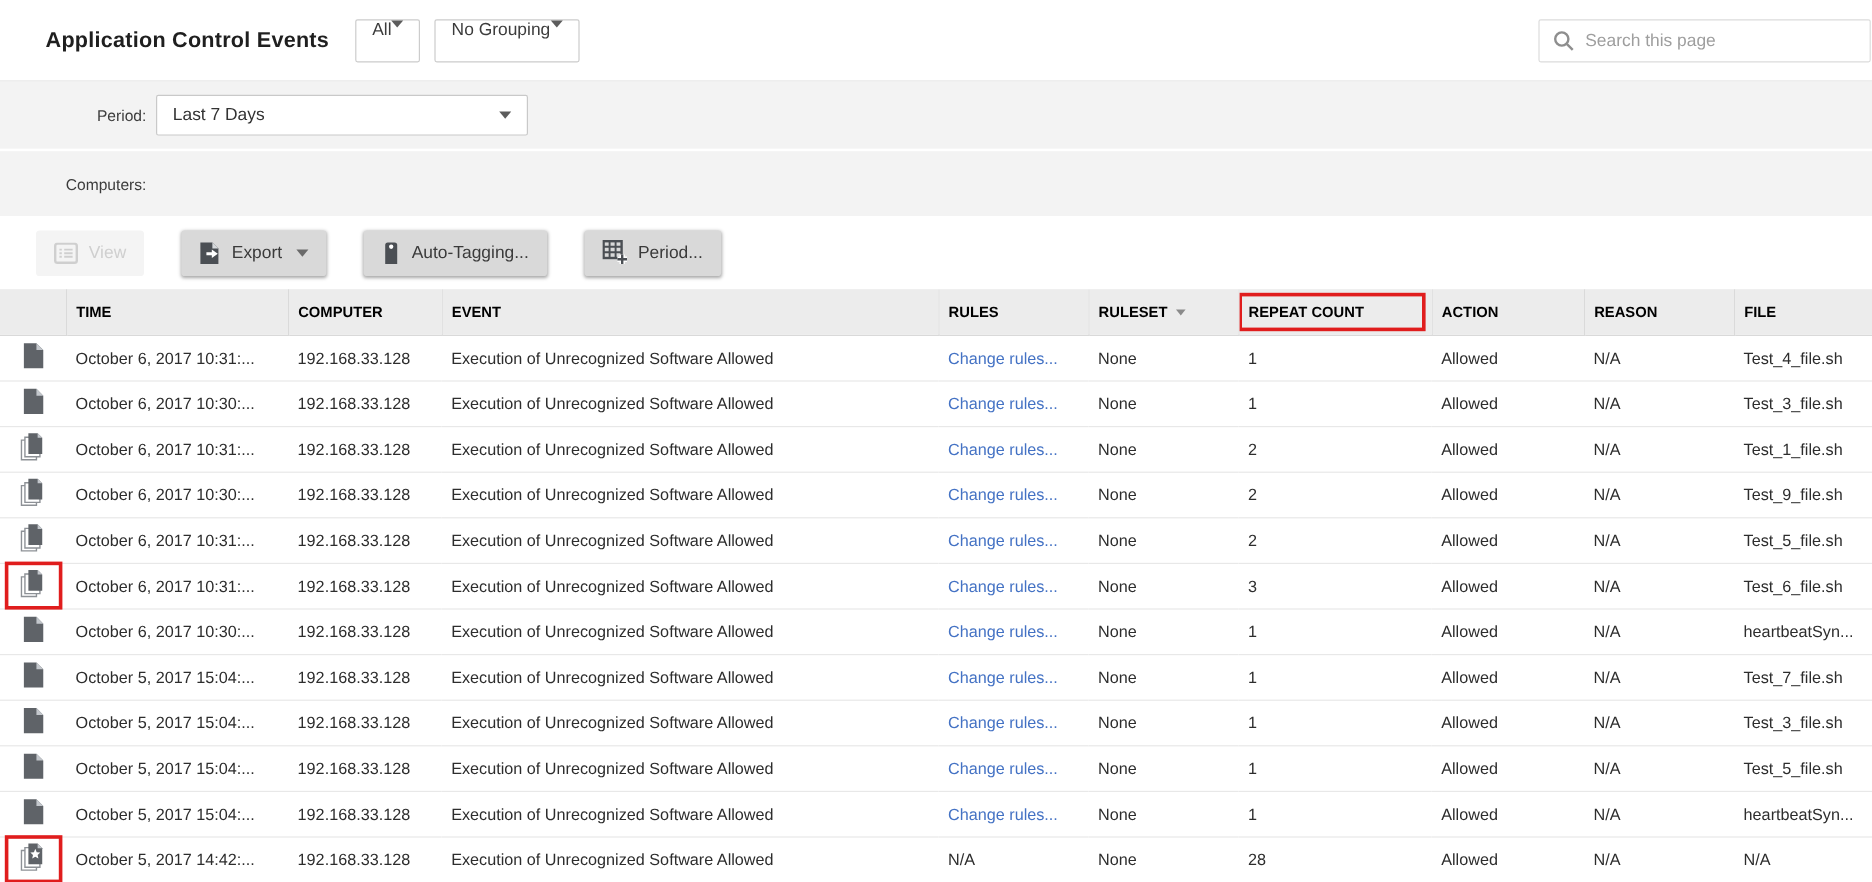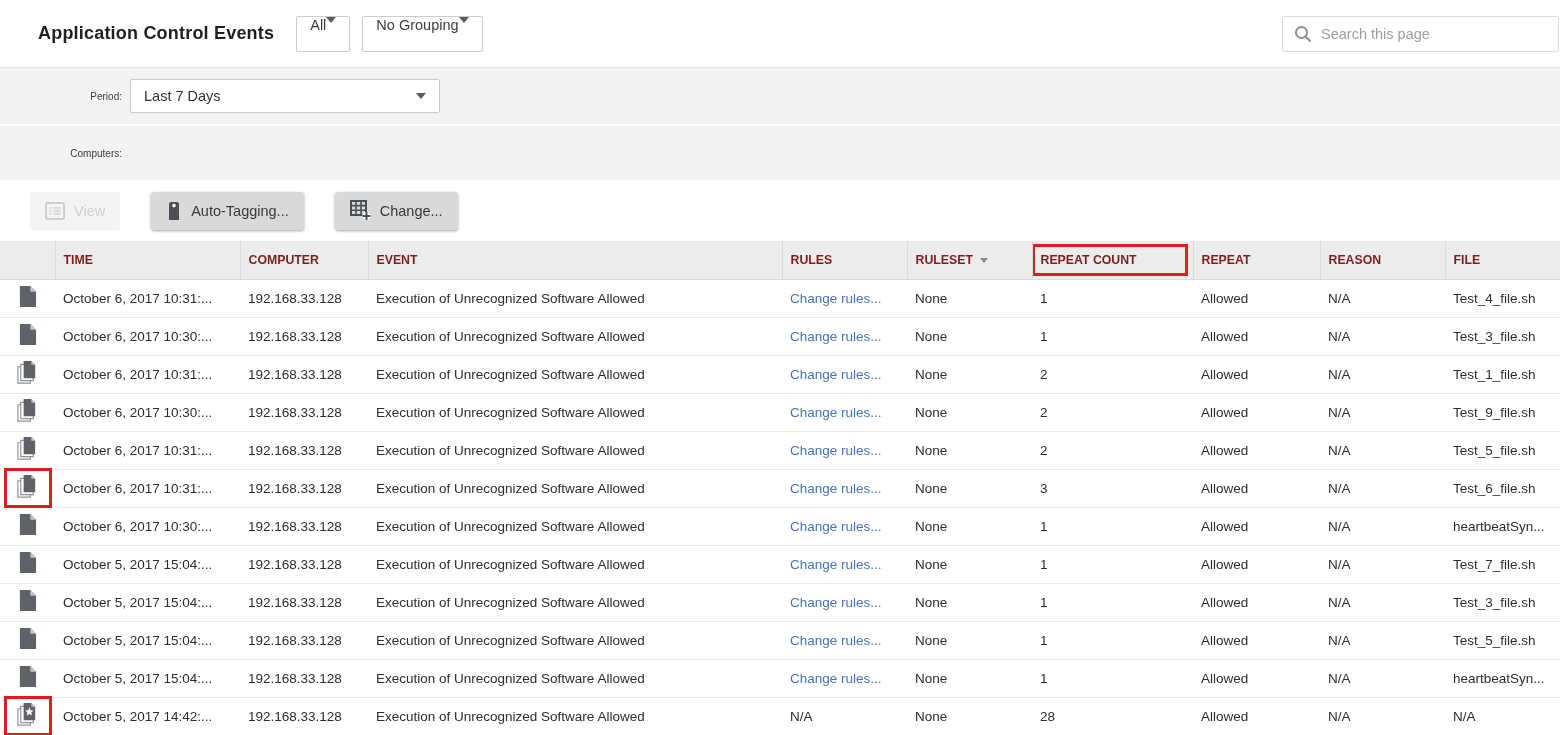--- a/index.html
+++ b/index.html
@@ -19,40 +19,40 @@
   .search-box { margin-left:auto; margin-right:1px; width:277px; height:36px;
     border:1px solid #dcdcdc; border-radius:2px; display:flex; align-items:center;
     gap:9px; padding:0 11px; background:#fff; }
   .search-box input { border:none; outline:none; flex:1; font-size:14.5px;
     font-family:"Liberation Sans", sans-serif; color:#3c3c3c; }
   .search-box input::placeholder { color:#9e9e9e; }
 
   
   .filter-row { height:56px; background:#f3f3f3; display:flex; align-items:center; }
   .filter-row + .filter-row { border-top:2px solid #fff; }
-  .filter-label { width:122px; text-align:right; font-size:10px; color:#3c3c3c; }
+  .filter-label { width:122px; text-align:right; font-size:13px; color:#3c3c3c; }
   .filter-select { margin-left:8px; width:310px; height:34px; background:#fff;
     border:1px solid #c9c9c9; border-radius:2px; display:flex; align-items:center;
     justify-content:space-between; padding:0 13px; font-size:14.5px; color:#333;
     cursor:pointer; }
 
   
   .toolbar { height:61px; background:#fff; display:flex; align-items:center;
     padding-left:30px; gap:31px; }
   .btn { height:38px; background:#d9d9d9; border:none; border-radius:3px;
     box-shadow:0 1px 3px rgba(0,0,0,.35); display:inline-flex; align-items:center;
     gap:9px; padding:0 15px; font-size:14.5px; color:#3a3a3a;
     font-family:"Liberation Sans", sans-serif; cursor:pointer; }
   .btn.disabled { background:#f4f4f4; color:#cfcfcf; box-shadow:none; cursor:default; }
   .btn .caret { border-top-color:#6a6a6a; margin-left:3px; }
 
   
   table { width:1560px; border-collapse:collapse; table-layout:fixed; }
   thead th { height:38px; background:#ececec; border-bottom:1px solid #d9d9d9;
-    border-right:1px solid #dadada; font-size:12.3px; font-weight:bold; color:#7f1d1d;
+    border-right:1px solid #dadada; font-size:12.3px; font-weight:bold; color:#000000;
     text-align:left; padding:0 8px; position:relative; cursor:pointer;
     white-space:nowrap; overflow:hidden; }
   thead th:last-child { border-right:none; }
   thead th .sort-caret { display:inline-block; width:0; height:0; margin-left:7px;
     border-left:4px solid transparent; border-right:4px solid transparent;
     border-top:5px solid #8a8a8a; vertical-align:middle; }
   tbody td { height:38px; border-bottom:1px solid #e8e8e8; font-size:13.5px;
     color:#2d2d2d; padding:0 8px; white-space:nowrap; overflow:hidden; }
   td.icon-cell, th.icon-cell { text-align:center; padding:0; overflow:visible; }
   .rules-link { color:#4472c4; cursor:pointer; }
@@ -97,34 +97,44 @@
 
 <div class="toolbar">
   <button class="btn disabled">
     <svg width="20" height="18" viewBox="0 0 20 18">
       <rect x="1" y="1" width="18" height="16" rx="2" fill="none" stroke="#cfcfcf" stroke-width="2"></rect>
       <path d="M4.5 6 h2 M8.5 6 h7 M4.5 9 h2 M8.5 9 h7 M4.5 12 h2 M8.5 12 h7" stroke="#cfcfcf" stroke-width="1.6"></path>
     </svg>
     <span>View</span>
   </button>
   <button class="btn">
+    <svg width="18" height="20" viewBox="0 0 18 20">
+      <path d="M1 1 h10 l5 5 v13 H1 Z" fill="#4b4f54"></path>
+      <path d="M11 1 l5 5 h-5 Z" fill="#d6d9dc"></path>
+      <path d="M6 10.5 h5" stroke="#fff" stroke-width="2.4"></path>
+      <path d="M10.5 7 l5 3.5 -5 3.5 Z" fill="#fff"></path>
+    </svg>
+    <span>Export</span>
+    <span class="caret"></span>
+  </button>
+  <button class="btn">
     <svg width="16" height="20" viewBox="0 0 16 20">
       <path d="M3 3.2 Q3 1 5.2 1 H10.8 Q13 1 13 3.2 V19 H3 Z" fill="#4b4f54"></path>
       <circle cx="8" cy="4.6" r="1.8" fill="#fff"></circle>
     </svg>
     <span>Auto-Tagging...</span>
   </button>
   <button class="btn">
     <svg width="21" height="21" viewBox="0 0 21 21">
       <rect x="1" y="1" width="15" height="14" fill="none" stroke="#4b4f54" stroke-width="2"></rect>
       <path d="M1 5.6 H16 M6 1 V15 M11 1 V15 M1 10.2 H16" stroke="#4b4f54" stroke-width="1.6"></path>
       <path d="M16.5 12 v8 M12.5 16 h8" stroke="#fff" stroke-width="4.5"></path>
       <path d="M16.5 12 v8 M12.5 16 h8" stroke="#4b4f54" stroke-width="2"></path>
     </svg>
-    <span>Change...</span>
+    <span>Period...</span>
   </button>
 </div>
 
 <table>
   <colgroup>
     <col style="width:55px">
       <col style="width:185px">
       <col style="width:128px">
     <col style="width:414px">
       <col style="width:125px">
@@ -136,21 +146,21 @@
   </colgroup>
   <thead>
     <tr>
       <th class="icon-cell"></th>
     <th><span>TIME</span></th>
         <th><span>COMPUTER</span></th>
         <th><span>EVENT</span></th>
         <th><span>RULES</span></th>
         <th><span>RULESET</span><span class="sort-caret"></span></th>
         <th><span>REPEAT COUNT</span><div class="hl-box" style="border-color: rgb(224, 29, 29);"></div></th>
-        <th><span>REPEAT</span></th>
+        <th><span>ACTION</span></th>
         <th><span>REASON</span></th>
         <th><span>FILE</span></th>
       </tr>
   </thead>
   <tbody>
       <tr>
         <td class="icon-cell"><span class="iconbox">
             <span><svg width="19" height="23" viewBox="0 0 20 24">
                 <path d="M2 1 h11 l6 6 v16 H2 Z" fill="#5f6368"></path>
                 <path d="M13 1 l6 6 h-6 Z" fill="#c3c7cc"></path>

